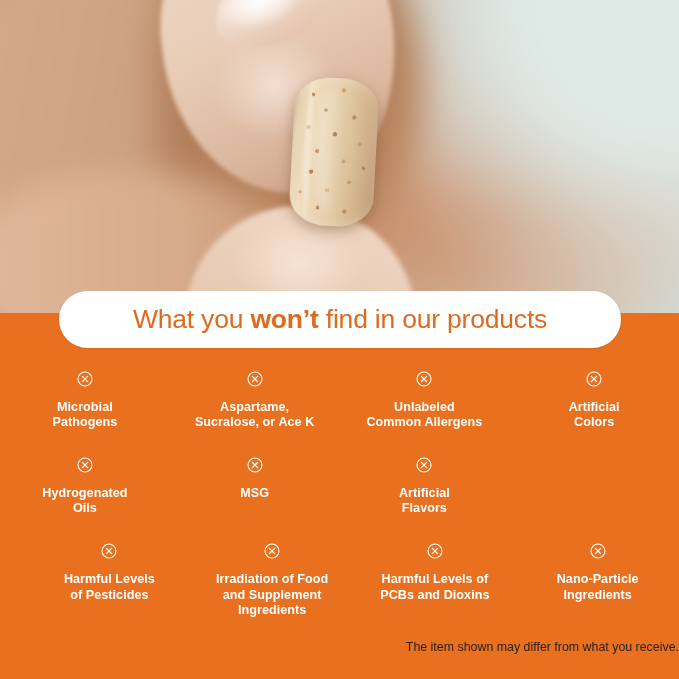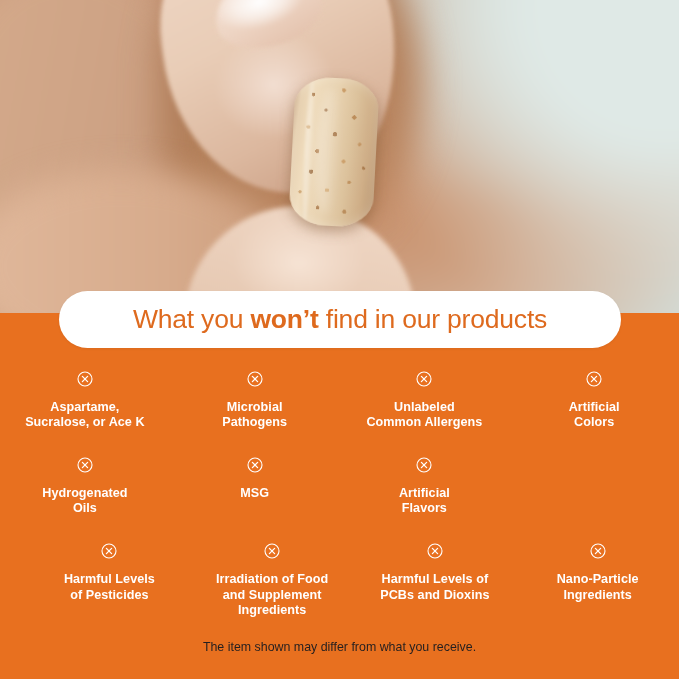--- a/index.html
+++ b/index.html
@@ -202,21 +202,21 @@
   }
   .row-a { margin-top:0; }
   .row-b { margin-top:27px; }
   .row-c { margin-top:27px;padding-left:28px; }
 
   
   .footer {
     position:absolute;
     left:0; top:640px;
     width:679px;
-    text-align:center;
+    text-align:right;
     color:#231f20;
     font-size:12.4px;
     font-weight:400;
   }
 </style>
 </head>
 <body>
 
 <div class="photo">
   <div class="bg"></div>
@@ -244,29 +244,29 @@
 </div>
 
 <div style="position:absolute;left:0;top:371px;width:679px;">
   <div class="row row-a" id="row0">
       <div class="cell">
         <span class="xicon"><svg width="16" height="16" viewBox="0 0 16 16">
             <circle cx="8" cy="8" r="7" fill="none" stroke="#ffffff" stroke-width="1.1"></circle>
             <line x1="5.4" y1="5.4" x2="10.6" y2="10.6" stroke="#ffffff" stroke-width="1.3" stroke-linecap="round"></line>
             <line x1="10.6" y1="5.4" x2="5.4" y2="10.6" stroke="#ffffff" stroke-width="1.3" stroke-linecap="round"></line>
           </svg></span>
+        <div class="cell-label">Microbial<br>Pathogens</div>
+      </div>
+      <div class="cell">
+        <span class="xicon"><svg width="16" height="16" viewBox="0 0 16 16">
+            <circle cx="8" cy="8" r="7" fill="none" stroke="#ffffff" stroke-width="1.1"></circle>
+            <line x1="5.4" y1="5.4" x2="10.6" y2="10.6" stroke="#ffffff" stroke-width="1.3" stroke-linecap="round"></line>
+            <line x1="10.6" y1="5.4" x2="5.4" y2="10.6" stroke="#ffffff" stroke-width="1.3" stroke-linecap="round"></line>
+          </svg></span>
         <div class="cell-label">Aspartame,<br>Sucralose, or Ace K</div>
-      </div>
-      <div class="cell">
-        <span class="xicon"><svg width="16" height="16" viewBox="0 0 16 16">
-            <circle cx="8" cy="8" r="7" fill="none" stroke="#ffffff" stroke-width="1.1"></circle>
-            <line x1="5.4" y1="5.4" x2="10.6" y2="10.6" stroke="#ffffff" stroke-width="1.3" stroke-linecap="round"></line>
-            <line x1="10.6" y1="5.4" x2="5.4" y2="10.6" stroke="#ffffff" stroke-width="1.3" stroke-linecap="round"></line>
-          </svg></span>
-        <div class="cell-label">Microbial<br>Pathogens</div>
       </div>
       <div class="cell">
         <span class="xicon"><svg width="16" height="16" viewBox="0 0 16 16">
             <circle cx="8" cy="8" r="7" fill="none" stroke="#ffffff" stroke-width="1.1"></circle>
             <line x1="5.4" y1="5.4" x2="10.6" y2="10.6" stroke="#ffffff" stroke-width="1.3" stroke-linecap="round"></line>
             <line x1="10.6" y1="5.4" x2="5.4" y2="10.6" stroke="#ffffff" stroke-width="1.3" stroke-linecap="round"></line>
           </svg></span>
         <div class="cell-label">Unlabeled<br>Common Allergens</div>
       </div>
       <div class="cell">

